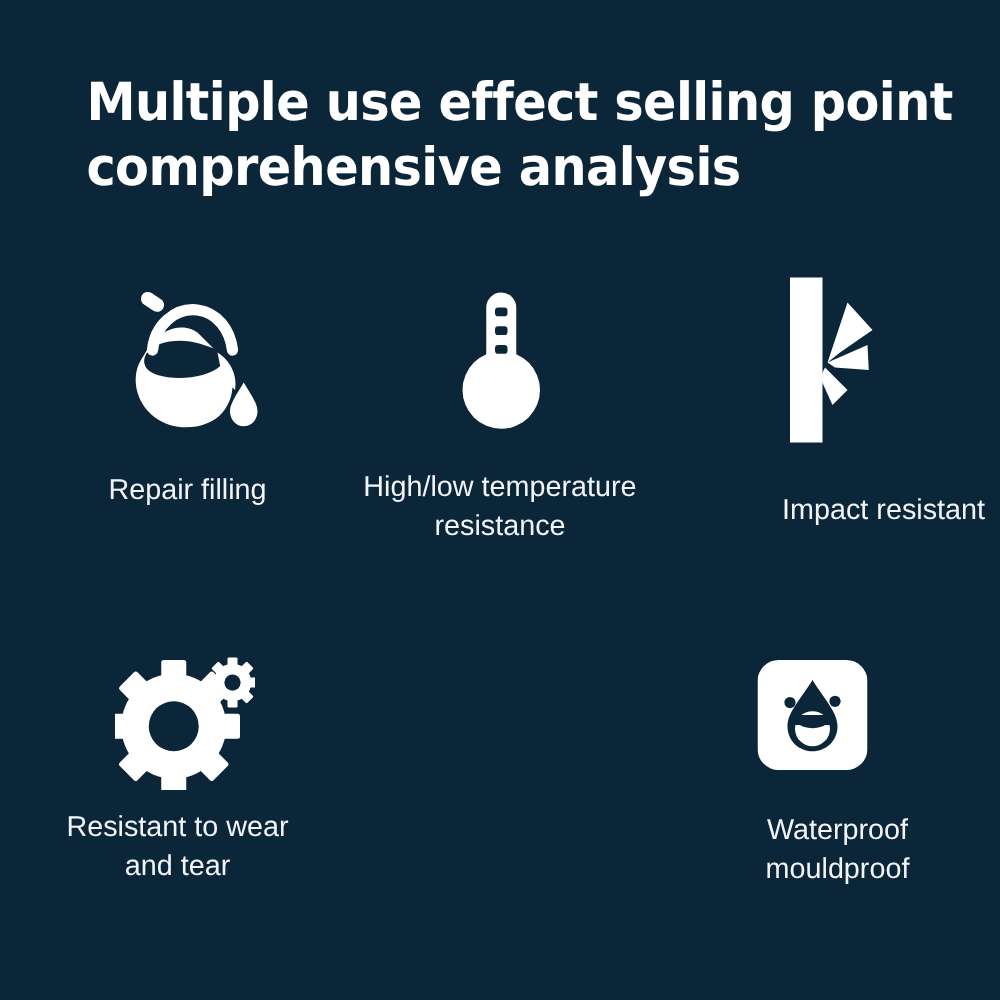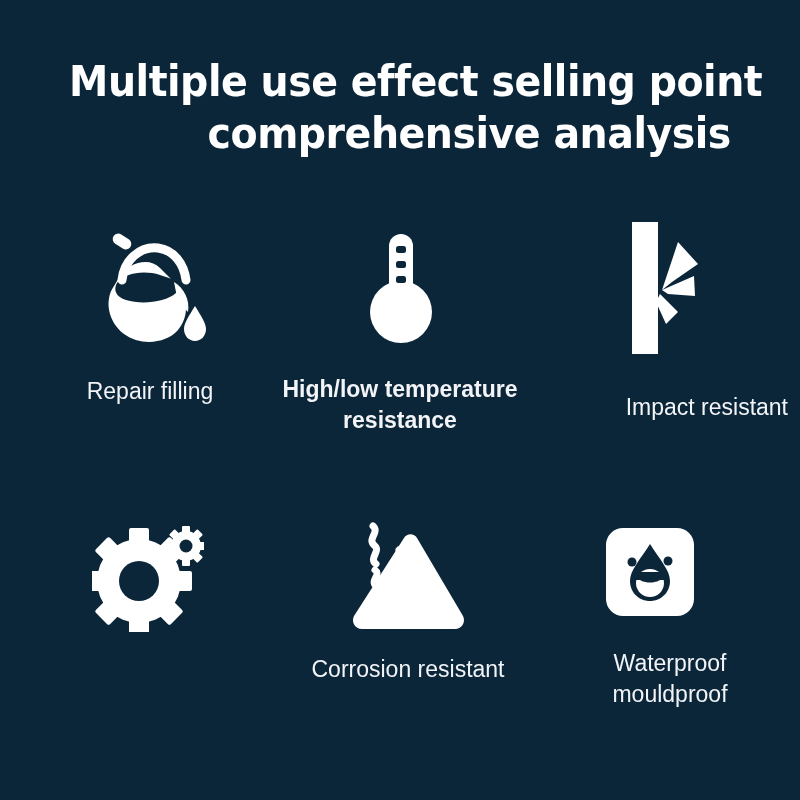--- a/index.html
+++ b/index.html
@@ -22,21 +22,21 @@
     background: #0c2639;
     box-sizing: border-box;
   }
 
   
   .title-block {
     position: absolute;
     left: 0;
     top: 56px;
     width: 800px;
-    text-align: right;
+    text-align: left;
     padding: 0 48px;
     box-sizing: border-box;
   }
   .title-line {
     display: block;
     color: #ffffff;
     font-family: "DejaVu Sans", sans-serif;
     font-weight: bold;
     font-size: 42px;
     line-height: 52px;
@@ -75,21 +75,21 @@
     white-space: pre-line;
   }
 
   
   #cell-repair   { left: 18px;  top: 0;   width: 264px; height: 280px; }
   #cell-repair   .icon-wrap { left: 82px;  top: 22px; }
   #cell-repair   .label     { left: 0;     top: 168px; width: 264px; }
 
   #cell-temp     { left: 268px; top: 0;   width: 264px; height: 280px; }
   #cell-temp     .icon-wrap { left: 98px;  top: 22px; }
-  #cell-temp     .label     { left: 0;     top: 166px; width: 264px; font-weight: bold; }
+  #cell-temp     .label     { left: 0;     top: 166px; width: 264px; }
 
   #cell-impact   { left: 524px; top: 0;   width: 264px; height: 280px; }
   #cell-impact   .icon-wrap { left: 92px;  top: 12px; }
   #cell-impact   .label     { left: 0;     top: 184px; width: 264px; text-align: right; }
 
   
   #cell-wear     { left: 10px;  top: 288px; width: 264px; height: 272px; }
   #cell-wear     .icon-wrap { left: 82px;  top: 28px; }
   #cell-wear     .label     { left: 0;     top: 150px; width: 264px; }
 
@@ -194,37 +194,24 @@
               <rect x="-4" y="-20" width="8" height="9" rx="1" transform="rotate(180)"></rect>
               <rect x="-4" y="-20" width="8" height="9" rx="1" transform="rotate(225)"></rect>
               <rect x="-4" y="-20" width="8" height="9" rx="1" transform="rotate(270)"></rect>
               <rect x="-4" y="-20" width="8" height="9" rx="1" transform="rotate(315)"></rect>
             </g>
             <circle cx="0" cy="0" r="15" fill="#ffffff"></circle>
             <circle cx="0" cy="0" r="6.5" fill="#0c2639"></circle>
           </g>
         </svg>
       </span>
-    </div>
-
-    <div class="cell" id="cell-corr">
-      <span class="icon-wrap">
-        <svg width="140" height="128" viewBox="0 0 140 128" fill="none">
-
-          <path d="M66 32 C69 27 76 27 79 32 L125 110 C128 116 124 123 117 123 L24 123 C17 123 13 116 16 110 Z" fill="#ffffff"></path>
-
-          <path d="M40 97 C32 92 46 85 38 80 C31 75 44 69 37 64" stroke="#ffffff" stroke-width="7" stroke-linecap="round" fill="none"></path>
-
-          <path d="M64 82 C56 76 70 69 62 63 C55 57 68 50 61 44" stroke="#ffffff" stroke-width="7" stroke-linecap="round" fill="none"></path>
-
-          <path d="M38 58 C30 52 44 45 36 39 C29 33 42 26 35 20" stroke="#ffffff" stroke-width="7" stroke-linecap="round" fill="none"></path>
-        </svg>
-      </span>
-      <span class="label" style="color: rgb(242, 244, 247);">Corrosion resistant</span>
-    </div>
+      <span class="label" style="color: rgb(242, 244, 247);">Resistant to wear
+and tear</span>
+    </div>
+
 
     <div class="cell" id="cell-water">
       <span class="icon-wrap">
         <svg width="88" height="88" viewBox="0 0 88 88" fill="none">
 
           <rect x="0" y="0" width="88" height="88" rx="17" fill="#ffffff"></rect>
 
           <path d="M44 16 C54 32 64 42 64 53 C64 64.5 55 73 44 73 C33 73 24 64.5 24 53 C24 42 34 32 44 16 Z" fill="#0c2639"></path>
 
           <circle cx="44" cy="55" r="14" fill="#ffffff"></circle>

